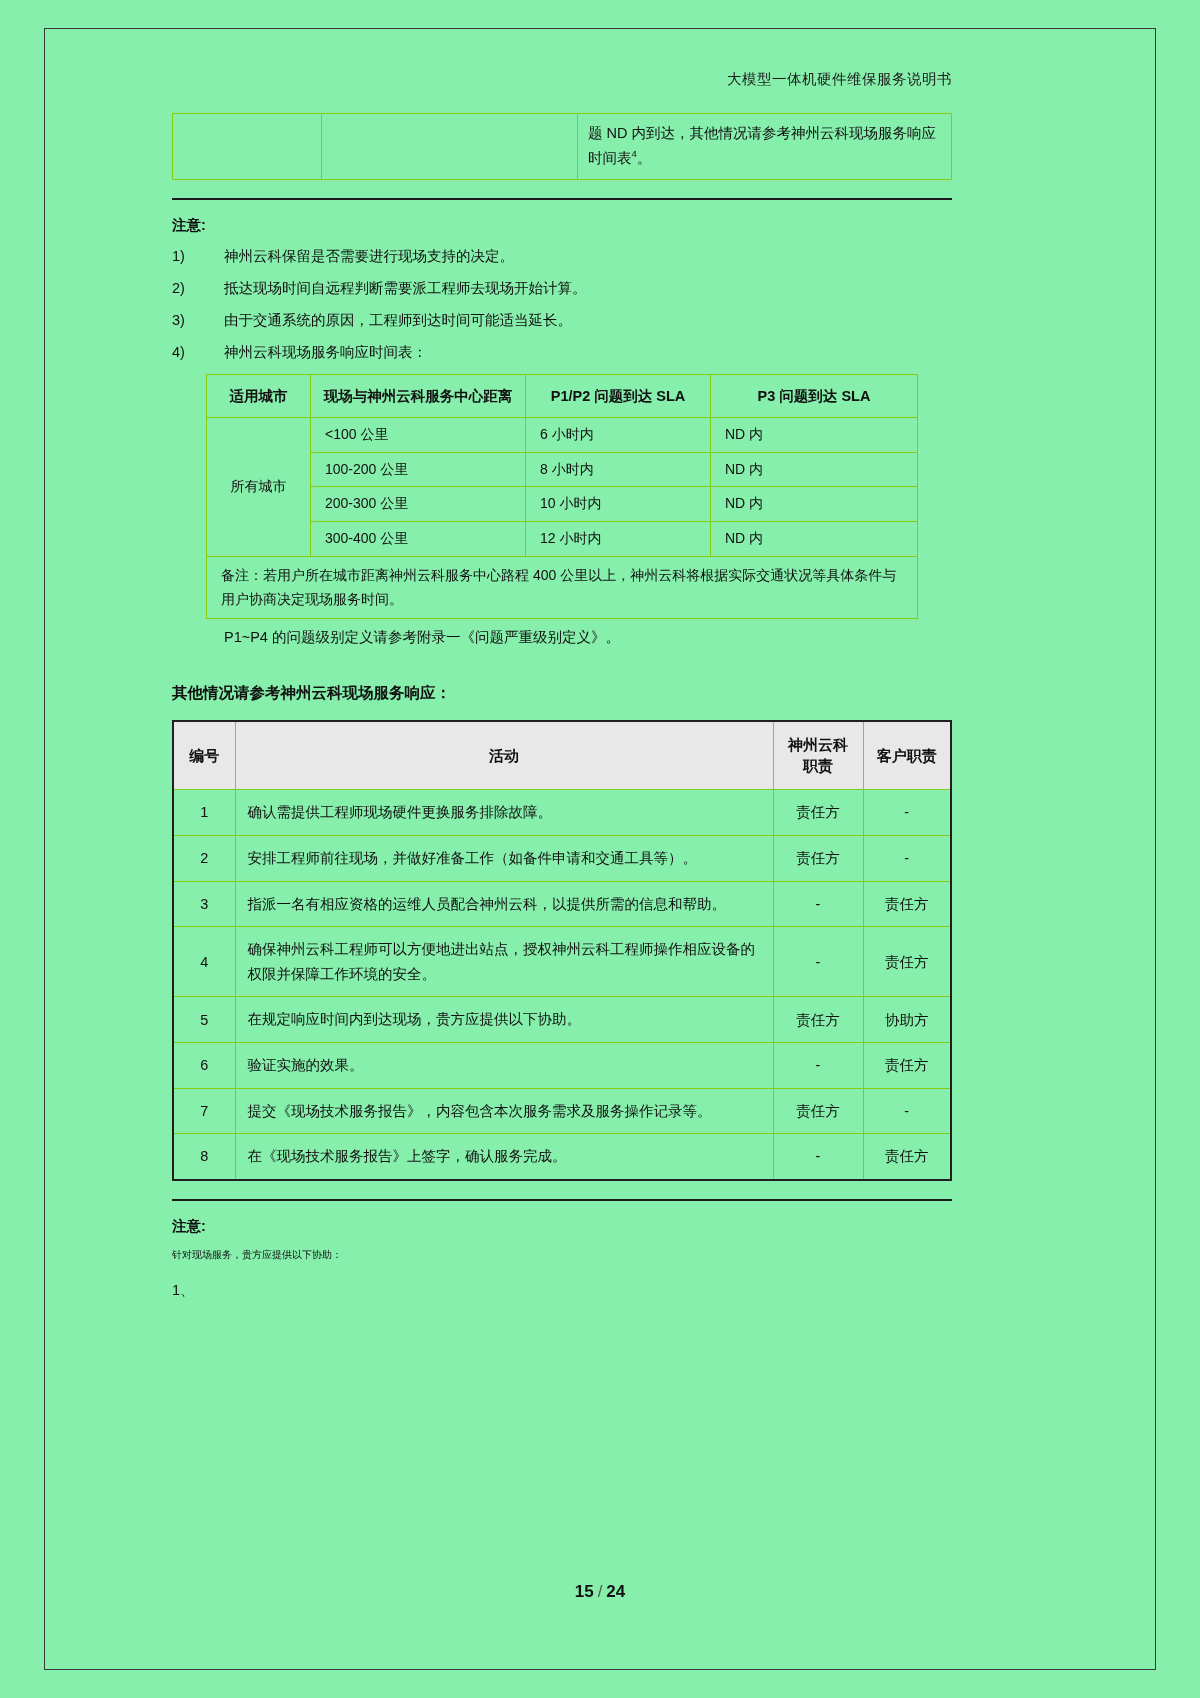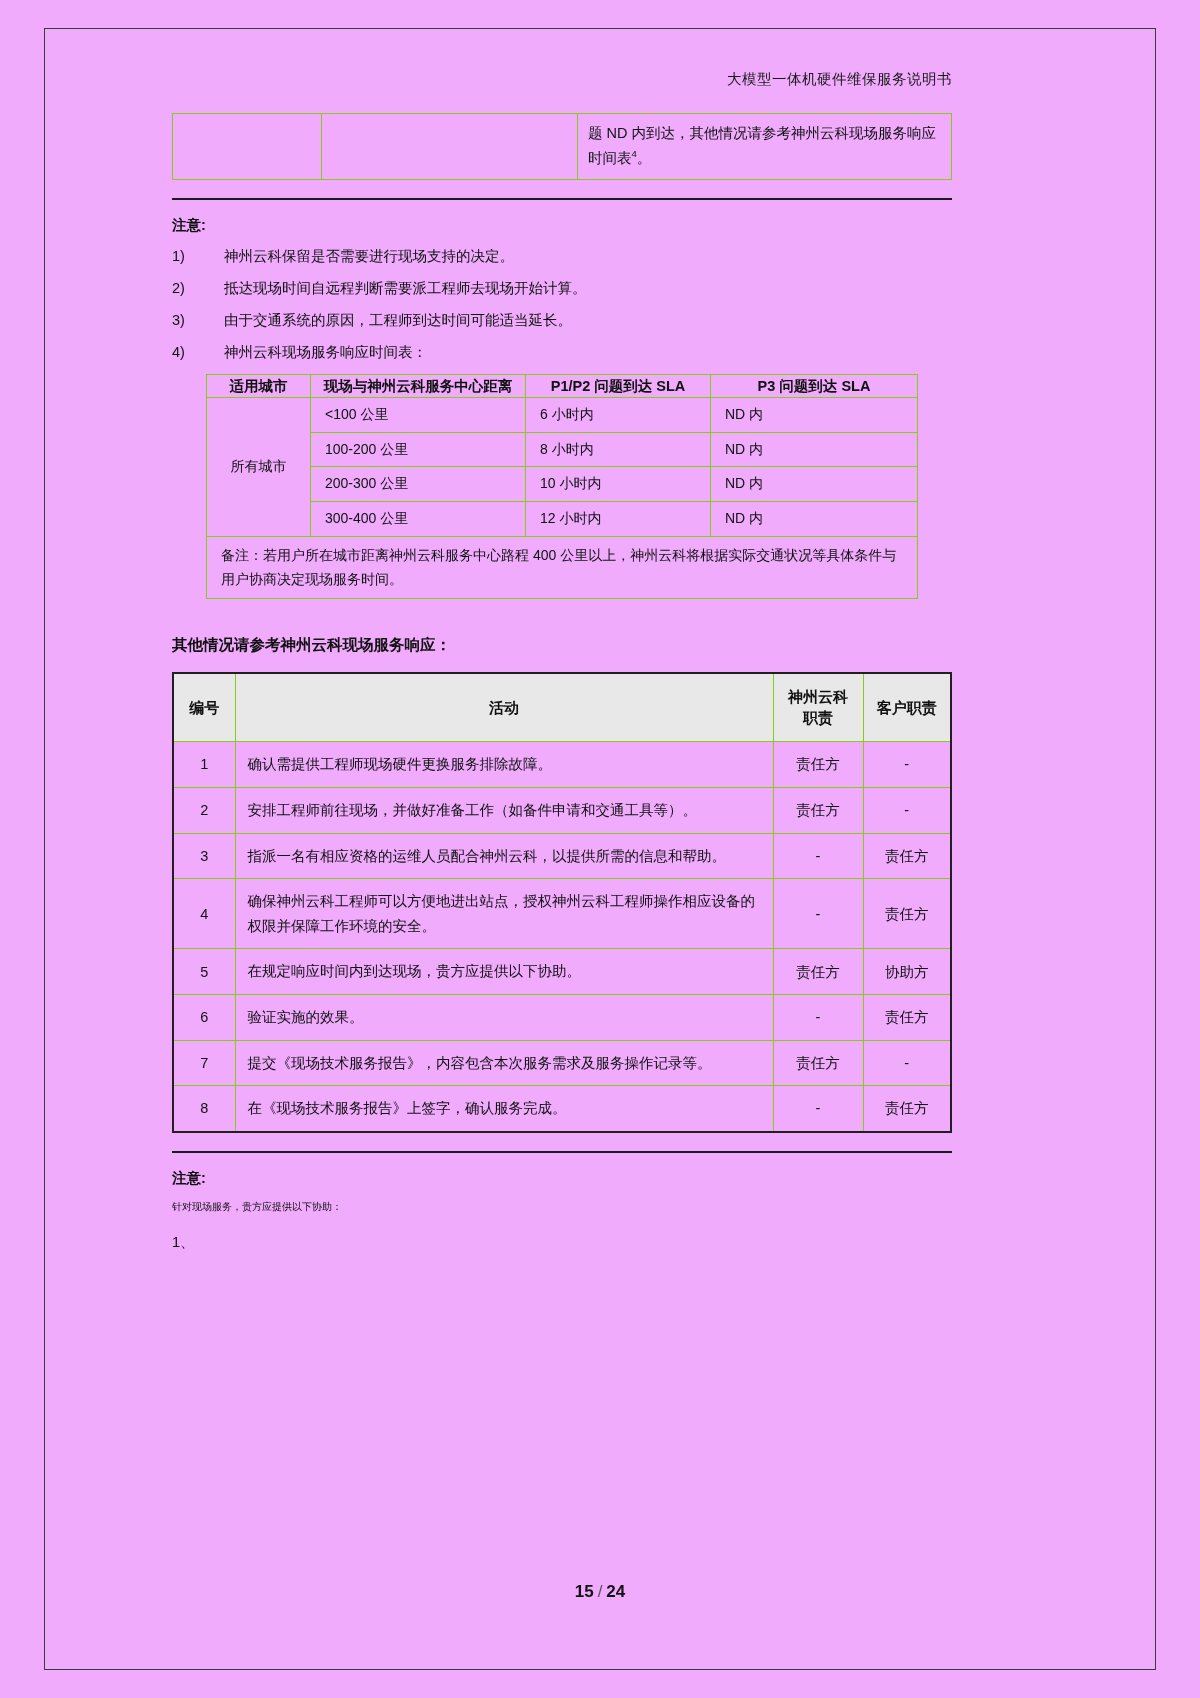--- a/index.html
+++ b/index.html
@@ -6,21 +6,21 @@
     margin: 0;
     padding: 0;
     background: #d8d8d8;
   }
   body {
     font-family: "Liberation Sans", sans-serif;
   }
   .page {
     width: 1200px;
     height: 1698px;
-    background: #f0abfc;
+    background: #86efac;
     position: relative;
     box-sizing: border-box;
     overflow: hidden;
   }
   .page-border {
     position: absolute;
     left: 44px;
     top: 28px;
     right: 44px;
     bottom: 28px;
@@ -107,21 +107,21 @@
     width: 712px;
   }
   .sla-table td {
     font-size: 14px;
     padding: 6px 14px;
   }
   .sla-table .hdr {
     text-align: center;
     font-weight: bold;
     font-size: 14.5px;
-    padding: 0 8px;
+    padding: 10px 8px;
   }
   .sla-table .citycol {
     text-align: center;
     width: 104px;
   }
   .sla-table .c-dist { width: 215px; }
   .sla-table .c-p12  { width: 185px; }
   .sla-table .c-p3   { }
   .sla-remark {
     line-height: 1.75;
@@ -294,20 +294,21 @@
           <td>12 小时内</td>
           <td>ND 内</td>
         </tr>
         <tr>
           <td class="sla-remark" colspan="4">备注：若用户所在城市距离神州云科服务中心路程 400 公里以上，神州云科将根据实际交通状况等具体条件与用户协商决定现场服务时间。</td>
         </tr>
       </tbody>
         </table>
     </div>
 
+    <div class="sla-footnote">P1~P4 的问题级别定义请参考附录一《问题严重级别定义》。</div>
 
     <div class="section-title">其他情况请参考神州云科现场服务响应：</div>
 
     <table class="resp-table">
       <colgroup>
         <col class="c-idx">
         <col class="c-act">
         <col class="c-r1">
         <col class="c-r2">
       </colgroup>

